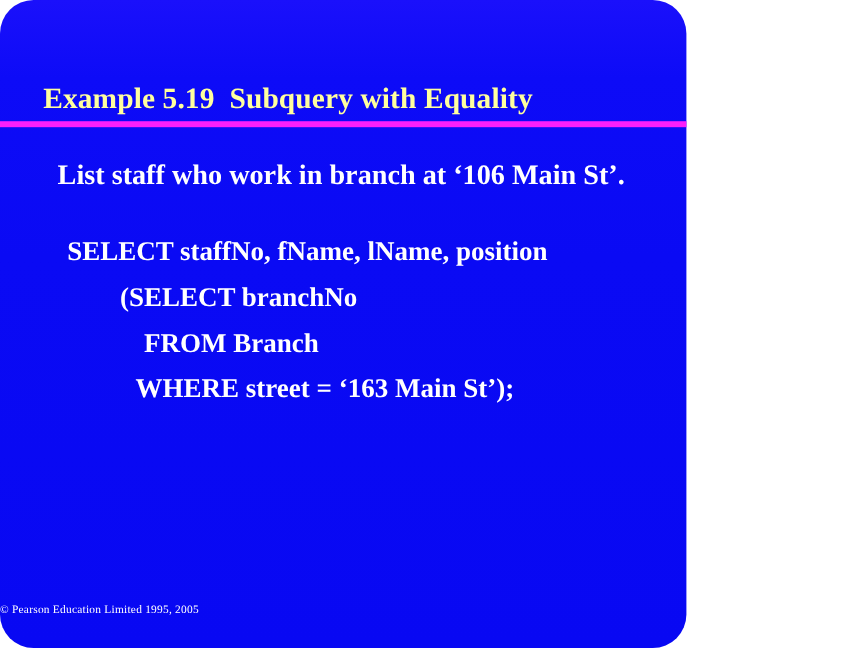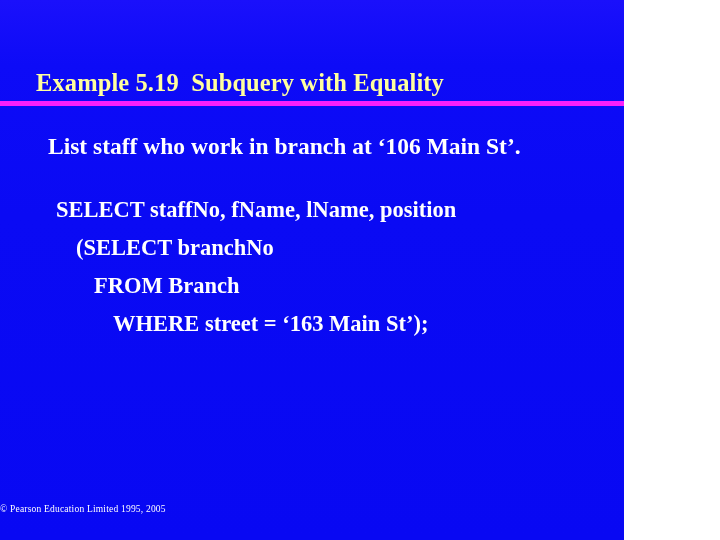--- a/index.html
+++ b/index.html
@@ -8,24 +8,25 @@
   }
   body {
     width: 720px;
     height: 540px;
     overflow: hidden;
     font-family: "Liberation Serif", "DejaVu Serif", serif;
   }
 
   #slide {
     position: relative;
-    width: 624px;
+    width: 572px;
     height: 540px;
     background: linear-gradient(to bottom, #1a10fb 0%, #0d0bf7 12%, #0a0af4 40%, #0808f3 100%);
     overflow: hidden;
+    border-radius: 28px;
   }
 
   
   #title-block {
     position: absolute;
     left: 0;
     top: 68px;
     width: 720px;
     height: 40px;
   }
@@ -73,22 +74,22 @@
   .sql-line {
     position: relative;
     height: 38px;
     font-size: 22.5px;
     font-weight: bold;
     color: #ffffff;
     white-space: pre;
     line-height: 38px;
   }
   .ind-0 { padding-left: 56px; }
-  .ind-1 { padding-left: 76px; }
-  .ind-2 { padding-left: 94px; }
+  .ind-1 { padding-left: 100px; }
+  .ind-2 { padding-left: 120px; }
   .ind-3 { padding-left: 113px; }
 
   
   #footer-copyright {
     position: absolute;
     left: 0;
     top: 504px;
     width: 710px;
     font-size: 9.5px;
     font-weight: normal;

